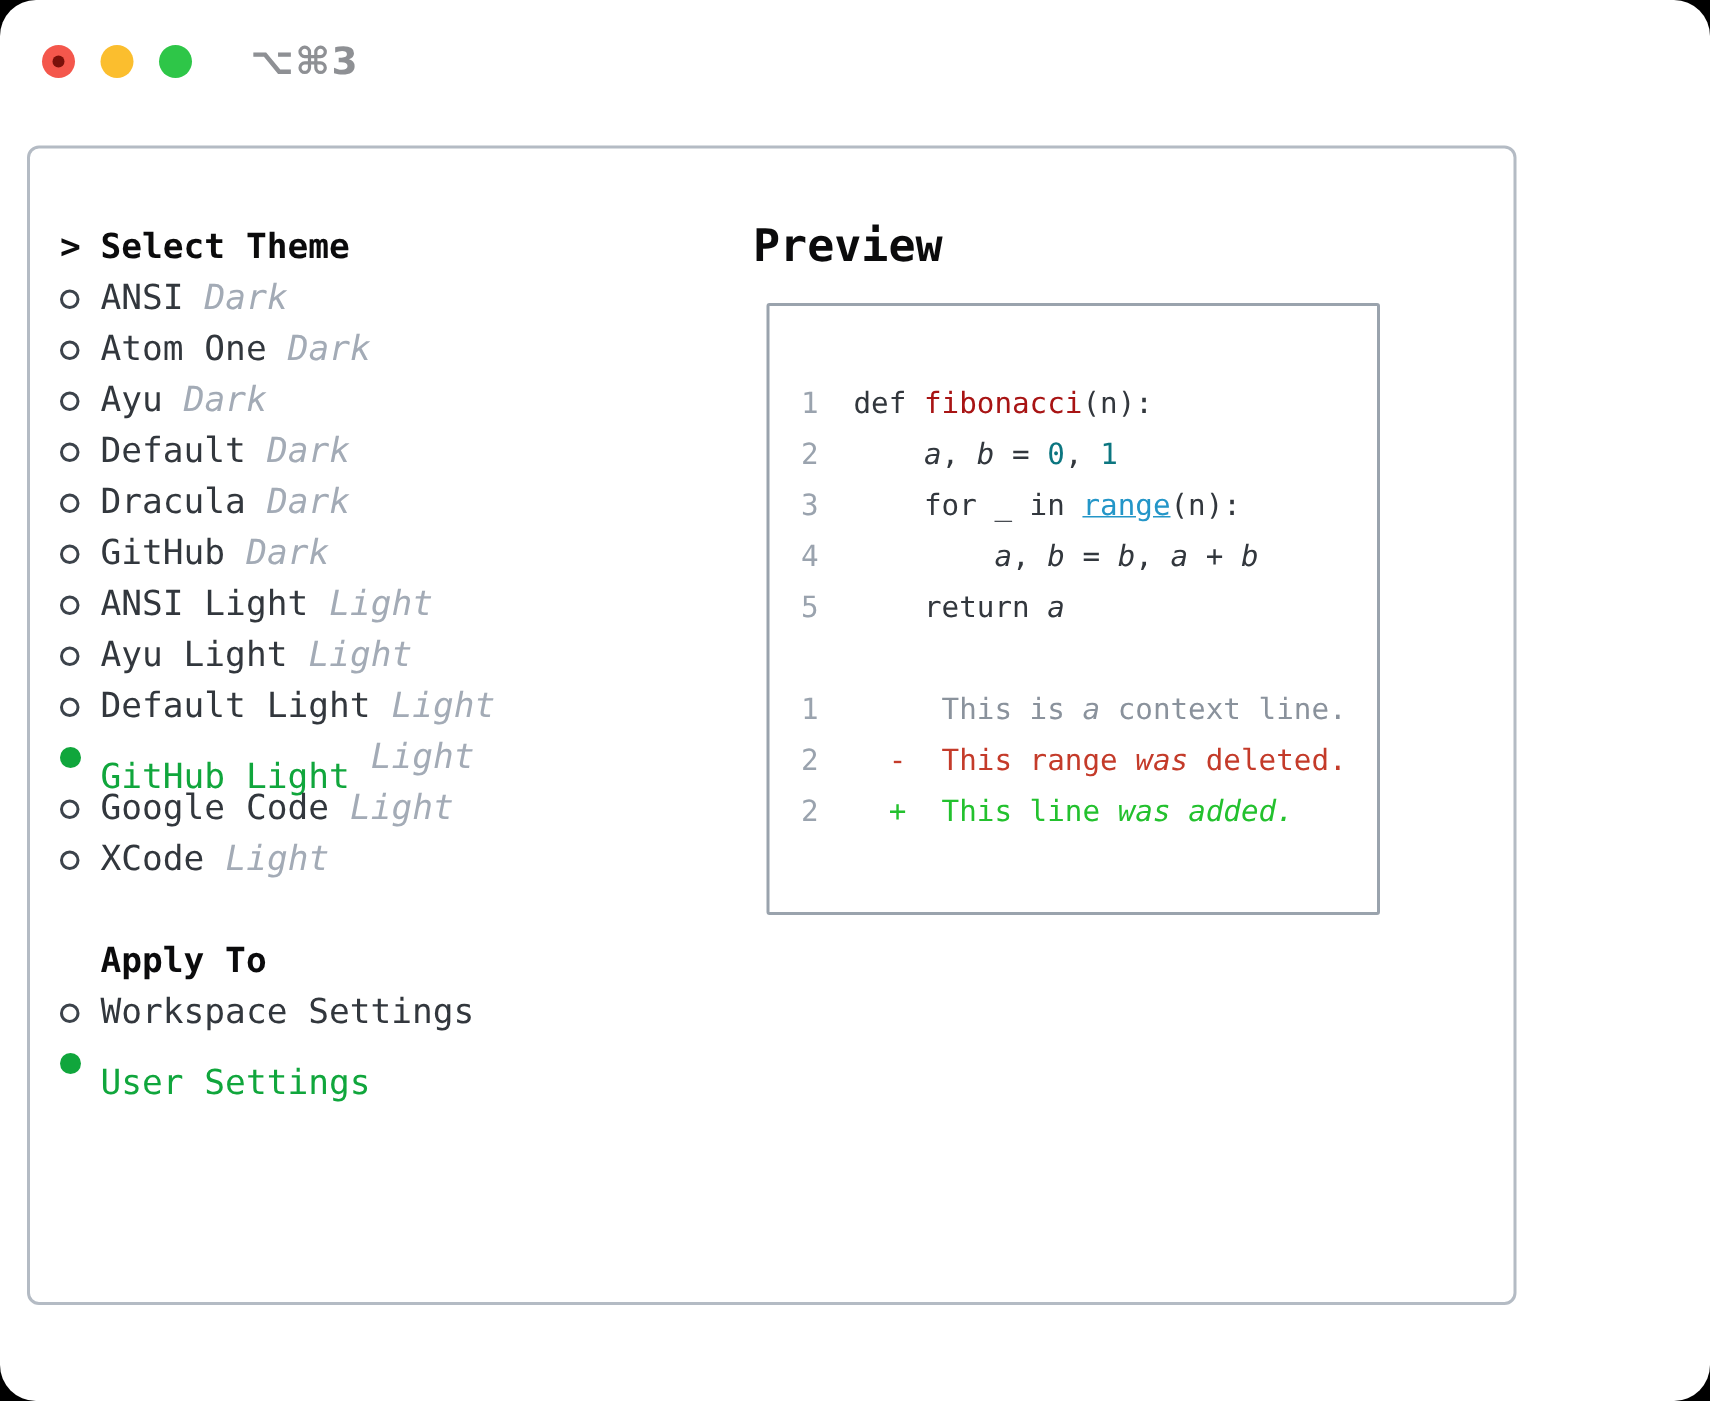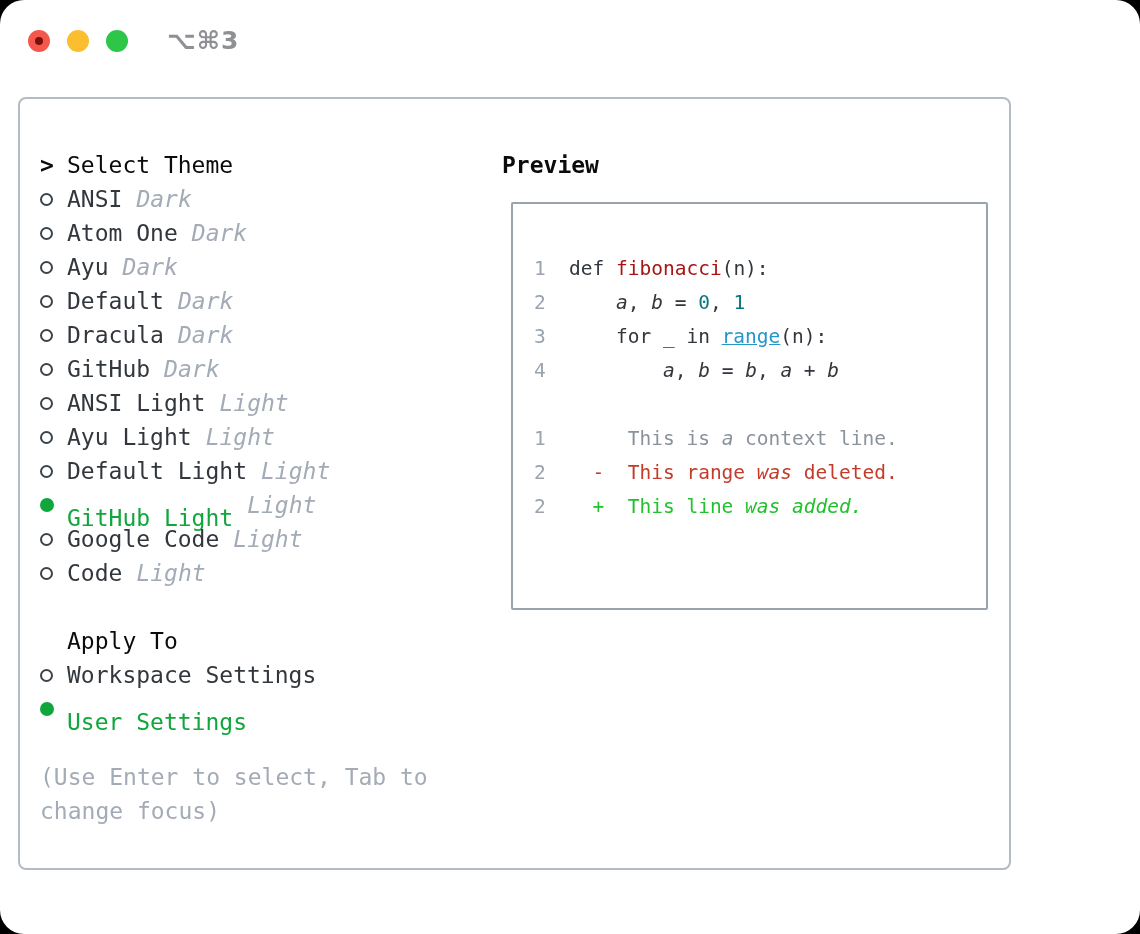--- a/index.html
+++ b/index.html
@@ -20,30 +20,30 @@
   
   .panel{position:absolute;left:18px;top:97px;width:993px;height:773px;
     border:2px solid var(--panel_border);border-radius:8px;box-sizing:border-box;}
   
   .left-col{position:absolute;left:20px;top:49px;font-size:23px;color:var(--text);}
   .row{display:flex;align-items:center;height:34px;white-space:pre;}
   .icon-slot{width:27px;display:flex;align-items:center;flex:none;}
   .prompt{font-weight:bold;color:var(--heading);}
   .radio{width:13px;height:13px;border-radius:50%;border:2px solid var(--radio_ring);box-sizing:border-box;}
   .radio.sel{width:14px;height:14px;border:none;background:var(--accent_green);}
-  .hdr{font-weight:normal;color:var(--heading);}
+  .hdr{font-weight:bold;color:var(--heading);}
   .t-name{color:var(--text);}
   .t-name.sel{color:var(--accent_green);margin-top:26px;}
   .t-var{color:var(--muted);margin-left:14px;font-style:italic;}
   .spacer{height:34px;}
   .help{color:var(--muted);max-width:420px;line-height:34px;margin-top:34px;white-space:normal;}
   
   .preview-header{position:absolute;left:482px;top:49px;height:34px;line-height:34px;
-    font-weight:bold;font-size:23px;color:var(--heading);}
-  .preview-box{position:absolute;left:491px;top:103px;width:477px;height:408px;
+    font-weight:bold;font-size:30px;color:var(--heading);}
+  .preview-box{position:absolute;left:491px;top:103px;width:409px;height:408px;
     border:2px solid var(--preview_border);border-radius:2px;box-sizing:border-box;
     padding-top:48px;font-size:19.5px;}
   .crow{height:34px;line-height:34px;white-space:pre;padding-left:21px;color:var(--text);}
   .ln{display:inline-block;width:35px;color:var(--lineno);}
   .func{color:var(--func_red);}
   .builtin{color:var(--builtin_blue);text-decoration:underline;}
   .numlit{color:var(--num_teal);}
   .it{font-style:italic;}
   .context .ctext{color:var(--ctx_gray);}
   .deleted .ctext{color:var(--diff_red);}
@@ -76,46 +76,46 @@
           <div class="row"><span class="icon-slot"><span class="radio"></span></span><span class="t-name">Atom One</span><span class="t-var">Dark</span></div>
           <div class="row"><span class="icon-slot"><span class="radio"></span></span><span class="t-name">Ayu</span><span class="t-var">Dark</span></div>
           <div class="row"><span class="icon-slot"><span class="radio"></span></span><span class="t-name">Default</span><span class="t-var">Dark</span></div>
           <div class="row"><span class="icon-slot"><span class="radio"></span></span><span class="t-name">Dracula</span><span class="t-var">Dark</span></div>
           <div class="row"><span class="icon-slot"><span class="radio"></span></span><span class="t-name">GitHub</span><span class="t-var">Dark</span></div>
           <div class="row"><span class="icon-slot"><span class="radio"></span></span><span class="t-name">ANSI Light</span><span class="t-var">Light</span></div>
           <div class="row"><span class="icon-slot"><span class="radio"></span></span><span class="t-name">Ayu Light</span><span class="t-var">Light</span></div>
           <div class="row"><span class="icon-slot"><span class="radio"></span></span><span class="t-name">Default Light</span><span class="t-var">Light</span></div>
           <div class="row"><span class="icon-slot"><span class="radio sel"></span></span><span class="t-name sel">GitHub Light</span><span class="t-var">Light</span></div>
           <div class="row"><span class="icon-slot"><span class="radio"></span></span><span class="t-name">Google Code</span><span class="t-var">Light</span></div>
-          <div class="row"><span class="icon-slot"><span class="radio"></span></span><span class="t-name">Code</span><span class="t-var">Light</span></div>
+          <div class="row"><span class="icon-slot"><span class="radio"></span></span><span class="t-name">XCode</span><span class="t-var">Light</span></div>
         </div>
 
       <div class="spacer"></div>
 
       <div class="row">
         <span class="icon-slot"></span>
         <span class="hdr">Apply To</span>
       </div>
 
       <div id="apply-list">
           <div class="row"><span class="icon-slot"><span class="radio"></span></span><span class="t-name">Workspace Settings</span></div>
           <div class="row"><span class="icon-slot"><span class="radio sel"></span></span><span class="t-name sel">User Settings</span></div>
         </div>
 
-      <div class="help">(Use Enter to select, Tab to change focus)</div>
     </div>
 
     <div class="preview-header">Preview</div>
 
     <div class="preview-box">
       <div id="code-lines">
           <div class="crow"><span class="ln">1</span><span class="ctext"><span>def </span><span class="func">fibonacci</span><span>(n):</span></span></div>
           <div class="crow"><span class="ln">2</span><span class="ctext"><span>    </span><span class="it">a</span><span>, </span><span class="it">b</span><span> = </span><span class="numlit">0</span><span>, </span><span class="numlit">1</span></span></div>
           <div class="crow"><span class="ln">3</span><span class="ctext"><span>    for _ in </span><span class="builtin">range</span><span>(n):</span></span></div>
           <div class="crow"><span class="ln">4</span><span class="ctext"><span>        </span><span class="it">a</span><span>, </span><span class="it">b</span><span> = </span><span class="it">b</span><span>, </span><span class="it">a</span><span> + </span><span class="it">b</span></span></div>
+          <div class="crow"><span class="ln">5</span><span class="ctext"><span>    return </span><span class="it">a</span></span></div>
           <div class="crow"></div>
           <div class="crow context"><span class="ln">1</span><span class="ctext"><span>     This is </span><span class="it">a</span><span> context line.</span></span></div>
           <div class="crow deleted"><span class="ln">2</span><span class="ctext"><span>  -  This range </span><span class="it">was</span><span> deleted.</span></span></div>
           <div class="crow added"><span class="ln">2</span><span class="ctext"><span>  +  This line </span><span class="it">was</span><span> </span><span class="it">added.</span></span></div>
         </div>
     </div>
 
   </div>
 </div>
 

